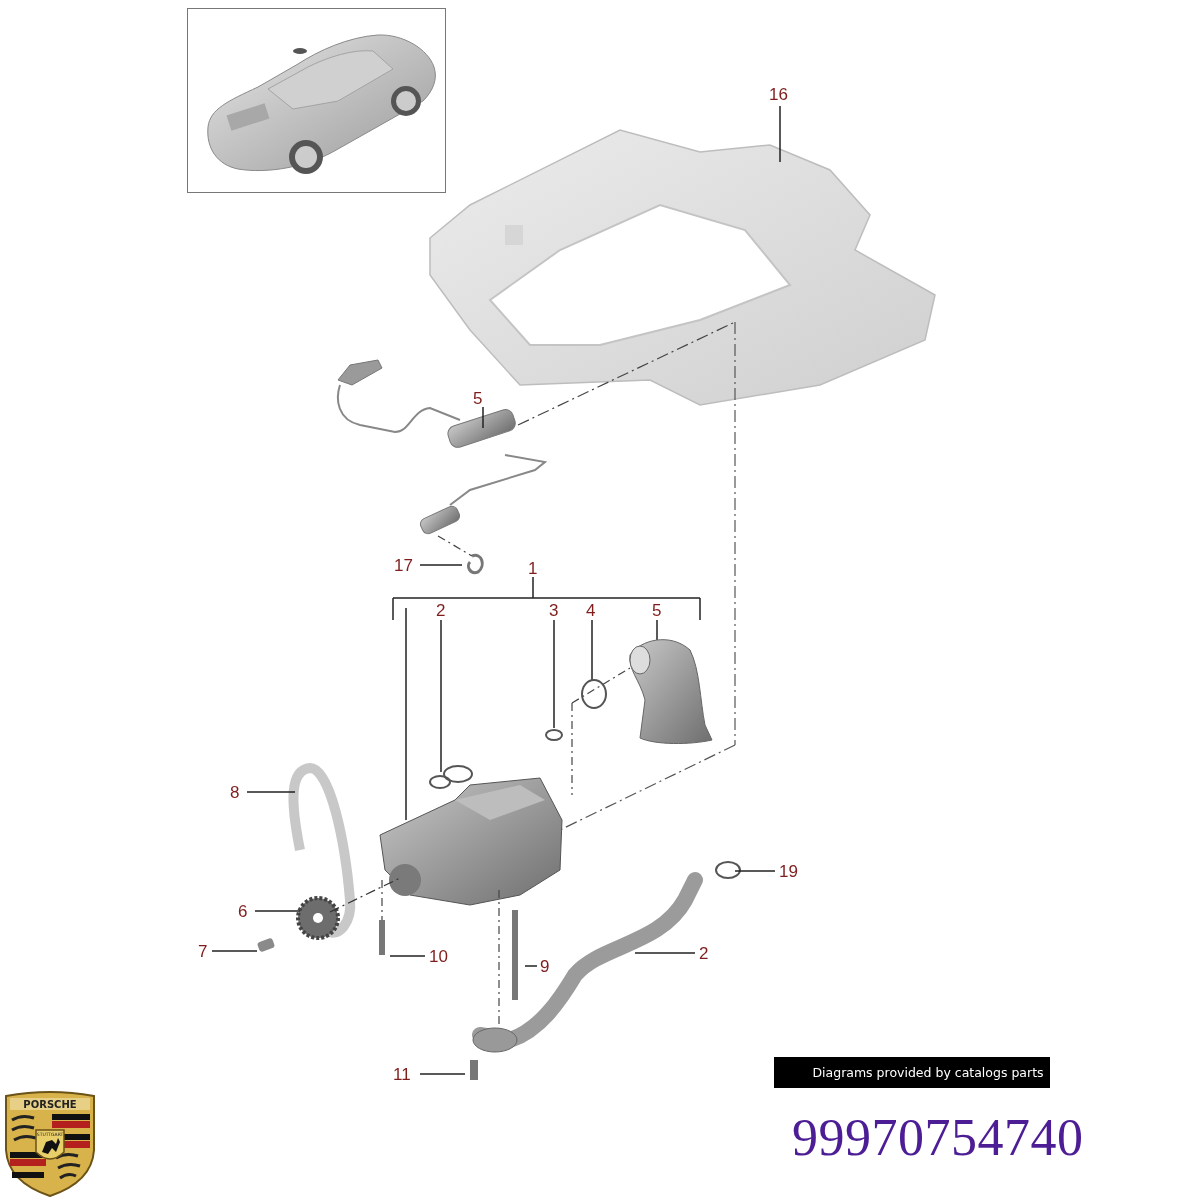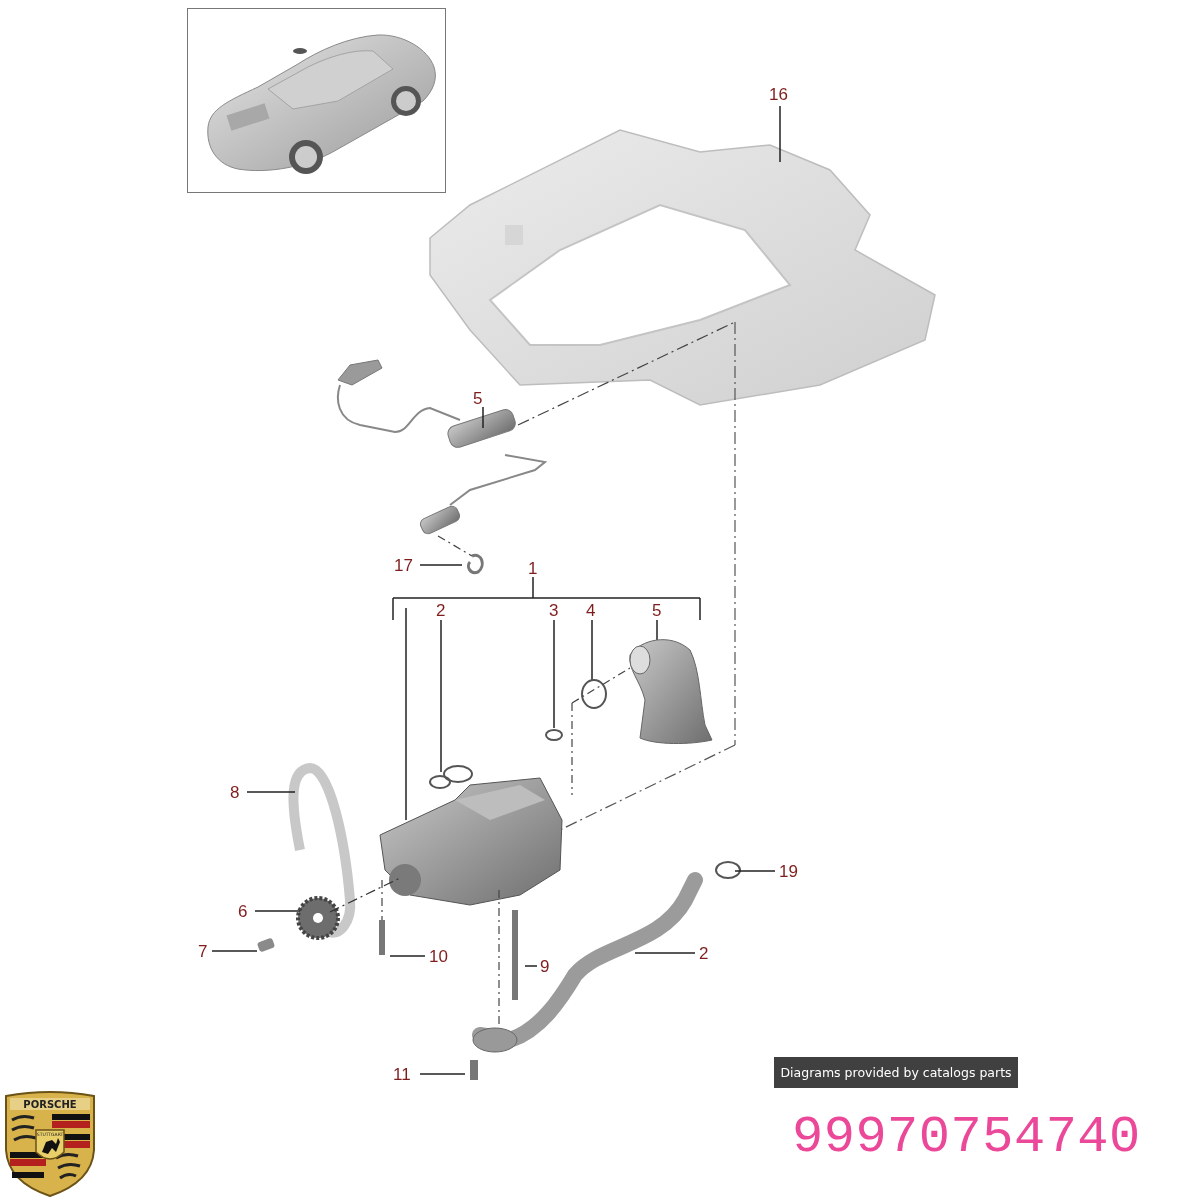--- a/index.html
+++ b/index.html
@@ -1,21 +1,21 @@
 <!DOCTYPE html>
 <html><head>
 <meta charset="utf-8">
 <style>
   html,body{margin:0;padding:0;background:#ffffff;}
   body{width:1200px;height:1200px;position:relative;overflow:hidden;font-family:"Liberation Sans",sans-serif;color:#111;}
   .abs{position:absolute;}
   .thumb{left:187px;top:8px;width:259px;height:185px;border:1.5px solid #777;background:#fff;box-sizing:border-box;}
   .callout{position:absolute;font-size:17px;color:#7f1d1d;font-family:"Liberation Sans",sans-serif;line-height:1;}
-  .credit{left:774px;top:1057px;width:244px;height:31px;background:#404040;color:#fff;font-size:12.5px;display:flex;align-items:center;justify-content:center;font-family:"DejaVu Sans",sans-serif;}
-  .partno{left:792px;top:1112px;font-size:52px;letter-spacing:0.5px;color:#ec4899;font-family:Liberation Mono, monospace;line-height:1;}
+  .credit{left:774px;top:1057px;width:244px;height:31px;background:#000000;color:#fff;font-size:12.5px;display:flex;align-items:center;justify-content:center;font-family:"DejaVu Sans",sans-serif;padding-left:32px;}
+  .partno{left:792px;top:1112px;font-size:52px;letter-spacing:0.5px;color:#4c1d95;font-family:Liberation Serif, serif;line-height:1;}
   svg.diagram{position:absolute;left:0;top:0;}
 </style>
 </head>
 <body>
 
 <div class="abs thumb">
   <svg width="256" height="182" viewBox="0 0 256 182">
     <defs>
       <linearGradient id="carg" x1="0" y1="0" x2="1" y2="1">
         <stop offset="0" stop-color="#e6e6e6"></stop>

